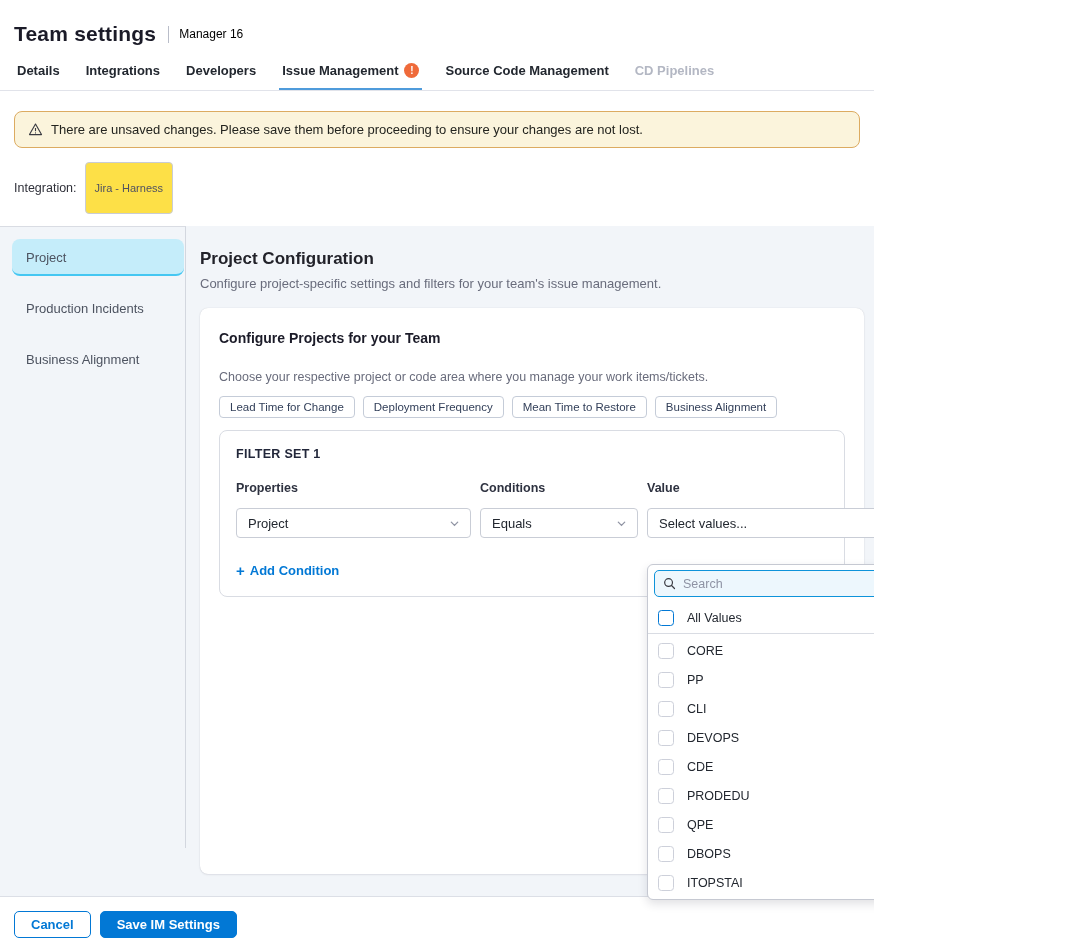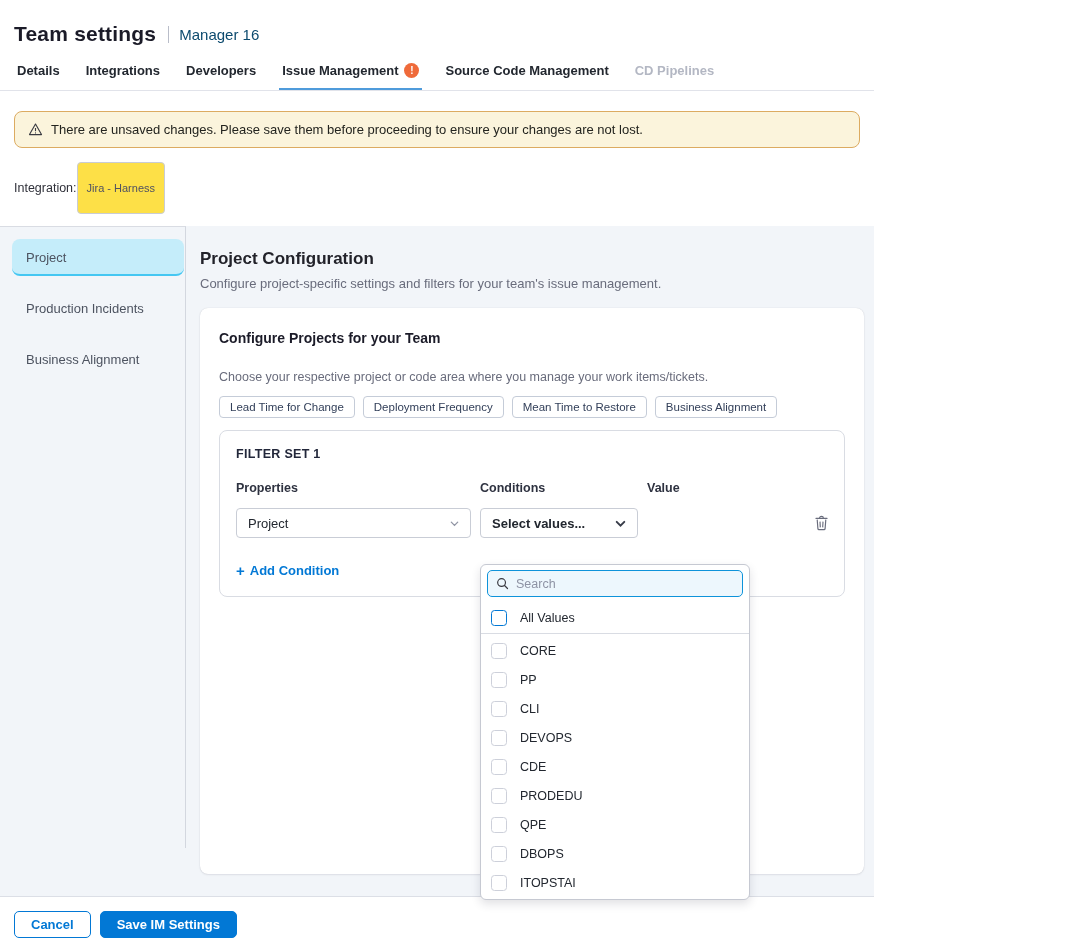--- a/index.html
+++ b/index.html
@@ -7,36 +7,36 @@
   body {
     font-family:"Liberation Sans","DejaVu Sans",sans-serif;
     background:#ffffff; color:#22222c; overflow:hidden;
   }
   .app { width:874px; height:951px; display:flex; flex-direction:column; overflow:hidden; background:#fff; }
 
   
   .hdr { padding:13px 14px 0 14px; height:55px; display:flex; align-items:center; gap:10px; background:#fff; }
   .hdr h1 { font-size:21px; font-weight:700; color:#1b1b28; letter-spacing:.2px; }
   .hdr .vbar { width:1px; height:17px; background:#b9bdc9; margin-left:2px; }
-  .hdr .sub { font-size:15px; color:#0c4a6e; }
+  .hdr .sub { font-size:12px; color:#000000; }
 
   
   .tabs { display:flex; align-items:flex-end; gap:20px; padding:0 0 0 14px; height:36px; border-bottom:1px solid #e1e3ea; background:#fff; }
   .tab { font-size:13px; font-weight:600; color:#22272f; padding:0 3px 12px 3px; cursor:pointer; display:flex; align-items:center; gap:6px; position:relative; white-space:nowrap; }
   .tab.active { border-bottom:2px solid #4f9bdb; padding-bottom:10px; }
   .tab.disabled { color:#b3b7c3;align-items:flex-end; }
   .badge { width:15px; height:15px; border-radius:50%; background:#ef6a3a; color:#fff; font-size:10px; font-weight:700; display:inline-flex; align-items:center; justify-content:center; line-height:1; }
 
   
   .banner { margin:20px 14px 0 14px; height:37px; background:#fbf4dc; border:1px solid #dcab61; border-radius:8px; display:flex; align-items:center; gap:8px; padding:0 13px; }
   .banner .txt { font-size:13px; color:#23241f; }
   .warn-ic { flex:0 0 auto; display:flex; }
 
   
-  .integration { display:flex; align-items:center; gap:0; margin:14px 0 12px 14px; }
+  .integration { display:flex; align-items:center; gap:8px; margin:14px 0 12px 14px; }
   .integration .lbl { font-size:12.5px; color:#2f3039; }
   .integration .chip { font-size:11px; color:#4f5162; border:1px solid #c9ccd4; background:#fde047; border-radius:4px; padding:19px 9px; cursor:pointer; }
 
   
   .content { flex:1; display:flex; background:#f2f5f9; min-height:0; }
   .sidebar { width:186px; flex:0 0 186px; border-top:1px solid #d9dce3; border-right:1px solid #d3d7df; margin-bottom:48px; padding:4px 0 0 12px; }
   .side-item { font-size:13px; color:#4d5360; padding:11px 14px; margin:8px 1px 14px 0; cursor:pointer; border-radius:8px; }
   .side-item.active { background:#c5edfa; border-bottom:2px solid #45c7f2; padding:11px 14px 9px 14px; }
 
   .main { flex:1; padding:23px 10px 0 14px; min-width:0; }
@@ -52,21 +52,21 @@
 
   .filter-set { margin-top:12px; border:1px solid #d9dce3; border-radius:8px; padding:16px; }
   .fs-title { font-size:12.5px; font-weight:700; color:#22273a; letter-spacing:.3px; }
   .fs-grid { display:grid; grid-template-columns:235px 158px 338px 16px; column-gap:9px; align-items:center; }
   .fs-labels { margin-top:20px; }
   .fs-labels .col-lbl { font-size:12.5px; font-weight:700; color:#2e3240; }
   .fs-row { margin-top:13px; }
 
   .sel { height:30px; border:1px solid #c9cdd6; border-radius:4px; background:#fff; display:flex; align-items:center; justify-content:space-between; padding:0 10px 0 11px; font-size:13px; color:#22272f; cursor:pointer; }
   .sel .chev { color:#8f93a3; display:flex; }
-  .sel.value-sel { font-weight:700; }
+  .sel.value-sel { font-weight:400; }
   .sel.value-sel .chev { color:#383c49; }
   .value-wrap { position:relative; }
 
   .trash-btn { background:none; border:none; cursor:pointer; display:flex; align-items:center; justify-content:center; height:30px; margin-left:10px; color:#696c7c; }
 
   .add-cond { display:inline-flex; align-items:center; gap:5px; margin-top:24px; color:#0278d5; font-size:13px; font-weight:700; cursor:pointer; }
   .add-cond .plus { font-size:15px; font-weight:700; }
 
   
   .popover { position:absolute; top:56px; left:0; width:270px; height:336px; background:#fff; border:1px solid #c6c9d2; border-radius:6px; box-shadow:0 4px 10px rgba(40,41,61,.14); overflow:hidden; z-index:20; }
@@ -172,20 +172,28 @@
           <div class="fs-grid fs-row">
             <div class="sel">
               <span>Project</span>
               <span class="chev">
                 <svg width="11" height="11" viewBox="0 0 12 12" fill="none" stroke="currentColor" stroke-width="1.4" stroke-linecap="round">
                     <path d="M2.5 4.5 L6 8 L9.5 4.5"></path>
                   </svg>
               </span>
             </div>
 
+            <div class="sel">
+              <span>Equals</span>
+              <span class="chev">
+                <svg width="11" height="11" viewBox="0 0 12 12" fill="none" stroke="currentColor" stroke-width="1.4" stroke-linecap="round">
+                    <path d="M2.5 4.5 L6 8 L9.5 4.5"></path>
+                  </svg>
+              </span>
+            </div>
 
             <div class="value-wrap">
               <div class="sel value-sel">
                 <span>Select values...</span>
                 <span class="chev">
                   <svg width="13" height="13" viewBox="0 0 12 12" fill="none" stroke="currentColor" stroke-width="1.8" stroke-linecap="round">
                       <path d="M2.5 4.5 L6 8 L9.5 4.5"></path>
                     </svg>
                 </span>
               </div>

